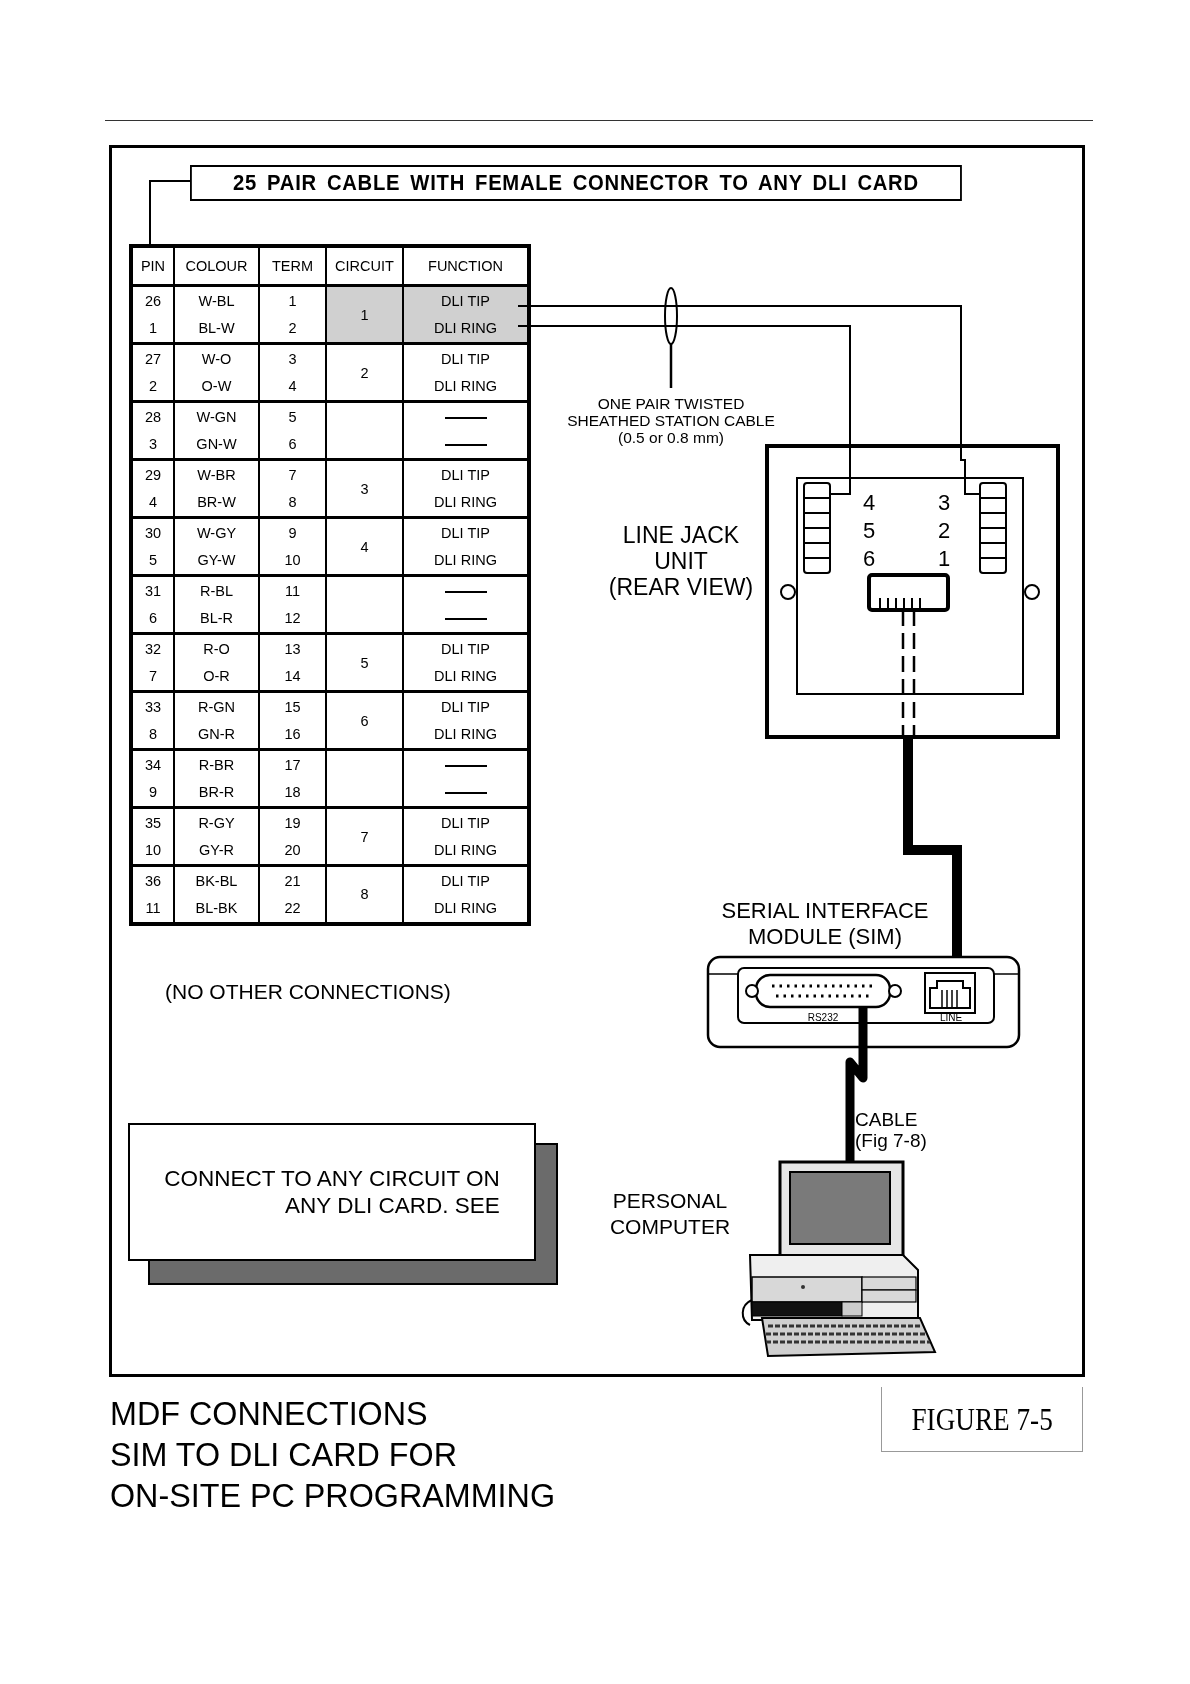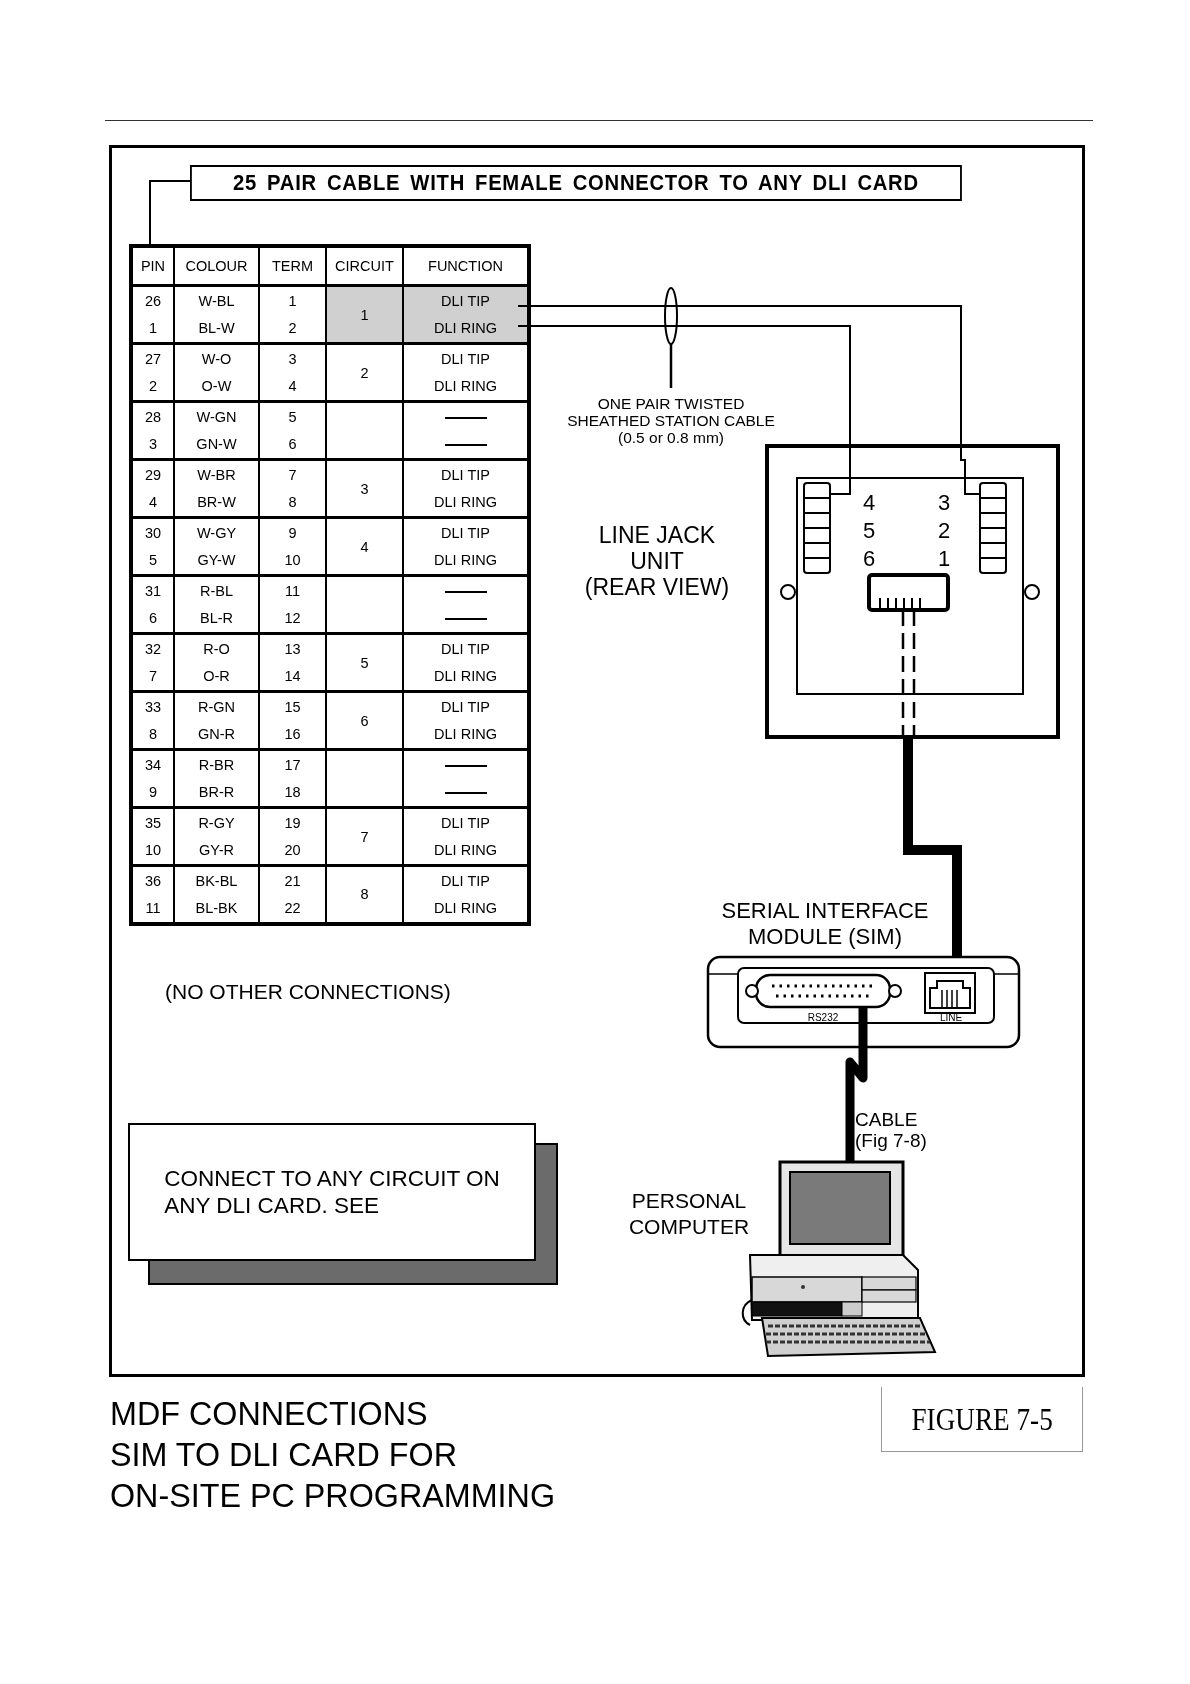--- a/index.html
+++ b/index.html
@@ -16,21 +16,21 @@
   .c-pin{width:40px;}
   .c-col{width:83px;}
   .c-term{width:65px;}
   .c-circ{width:75px;}
   .c-func{width:123px;}
   .shaded{background:#d0d0d0;}
   .dash{display:inline-block;width:42px;border-top:2px solid #000;vertical-align:middle;}
   .lbl{position:absolute;text-align:center;line-height:1.08;}
   #no-other{left:165px;top:981px;font-size:21px;}
   #note-shadow{left:148px;top:1143px;width:406px;height:138px;background:#6b6b6b;border:2px solid #000;}
-  #note-box{left:128px;top:1123px;width:404px;height:134px;background:#fff;border:2px solid #000;display:flex;align-items:center;justify-content:center;text-align:left;font-size:22.5px;line-height:1.2;}
+  #note-box{left:128px;top:1123px;width:404px;height:134px;background:#fff;border:2px solid #000;display:flex;align-items:center;justify-content:center;text-align:right;font-size:22.5px;line-height:1.2;}
   #title-block{left:110px;top:1393px;font-size:34px;line-height:41px;transform:scaleX(0.95);transform-origin:left top;}
   #figure-box{left:881px;top:1387px;width:200px;height:64px;border:1px solid #999;border-top:none;display:flex;align-items:center;justify-content:center;font-family:"Liberation Serif",serif;font-size:32px;transform-origin:center;}
   #figure-box span{display:inline-block;transform:scaleX(0.85);}
   svg#wiring{position:absolute;left:0;top:0;}
 </style>
 </head>
 <body>
 
 <div id="top-rule" class="abs"></div>
 <div id="frame" class="abs"></div>
@@ -295,37 +295,37 @@
     <path d="M752,1300 C740,1305 740,1320 750,1325" fill="none" stroke="#000" stroke-width="2"></path>
   </g>
 </svg>
 
 <div class="lbl" style="left:560px;top:395px;font-size:15.5px;width:222px;line-height:17px;">
   <div>ONE PAIR TWISTED</div>
   <div>SHEATHED STATION CABLE</div>
   <div>(0.5 or 0.8 mm)</div>
 </div>
 
-<div class="lbl" style="left:572px;top:522px;font-size:23px;width:170px;line-height:26px;">
+<div class="lbl" style="left:596px;top:522px;font-size:23px;width:170px;line-height:26px;">
   <div>LINE JACK</div>
   <div>UNIT</div>
   <div>(REAR VIEW)</div>
 </div>
 
 <div class="lbl" style="left:705px;top:898px;font-size:22px;width:240px;line-height:26px;">
   <div>SERIAL INTERFACE</div>
   <div>MODULE (SIM)</div>
 </div>
 
 <div class="lbl" style="left:855px;top:1109px;font-size:19px;text-align:left;line-height:21px;">
   <div>CABLE</div>
   <div>(Fig 7-8)</div>
 </div>
 
-<div class="lbl" style="left:618px;top:1188px;font-size:21px;width:142px;line-height:26px;">
+<div class="lbl" style="left:599px;top:1188px;font-size:21px;width:142px;line-height:26px;">
   <div>PERSONAL</div>
   <div>COMPUTER</div>
 </div>
 
 <div id="note-shadow" class="abs"></div>
 <div id="note-box" class="abs">
   <div>
     <div>CONNECT TO ANY CIRCUIT ON</div>
     <div>ANY DLI CARD. SEE</div>
   </div>

